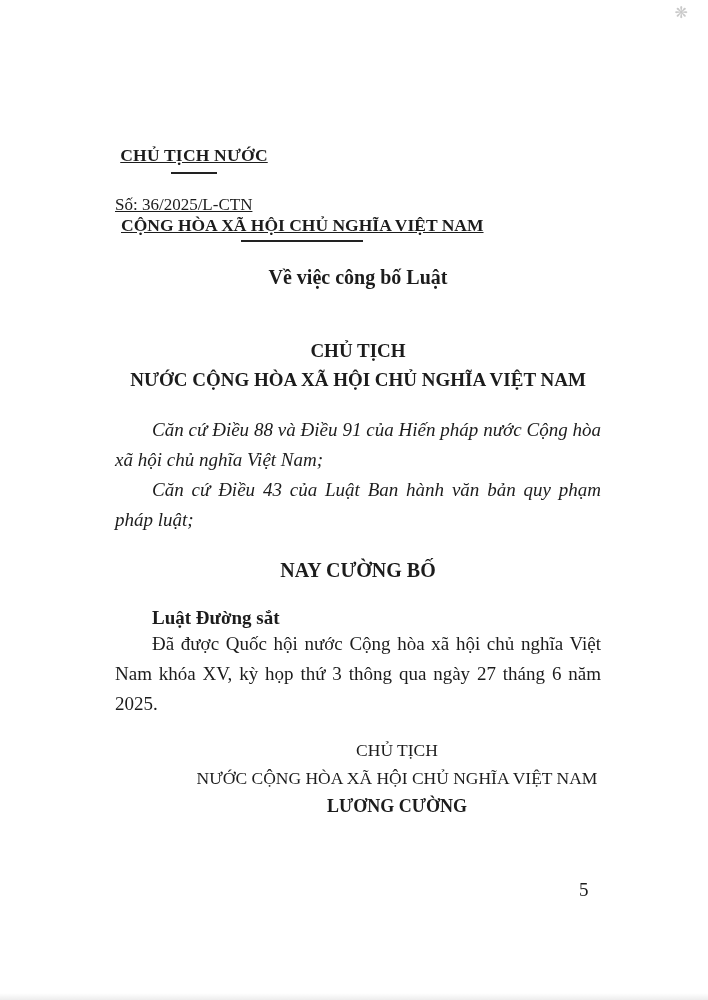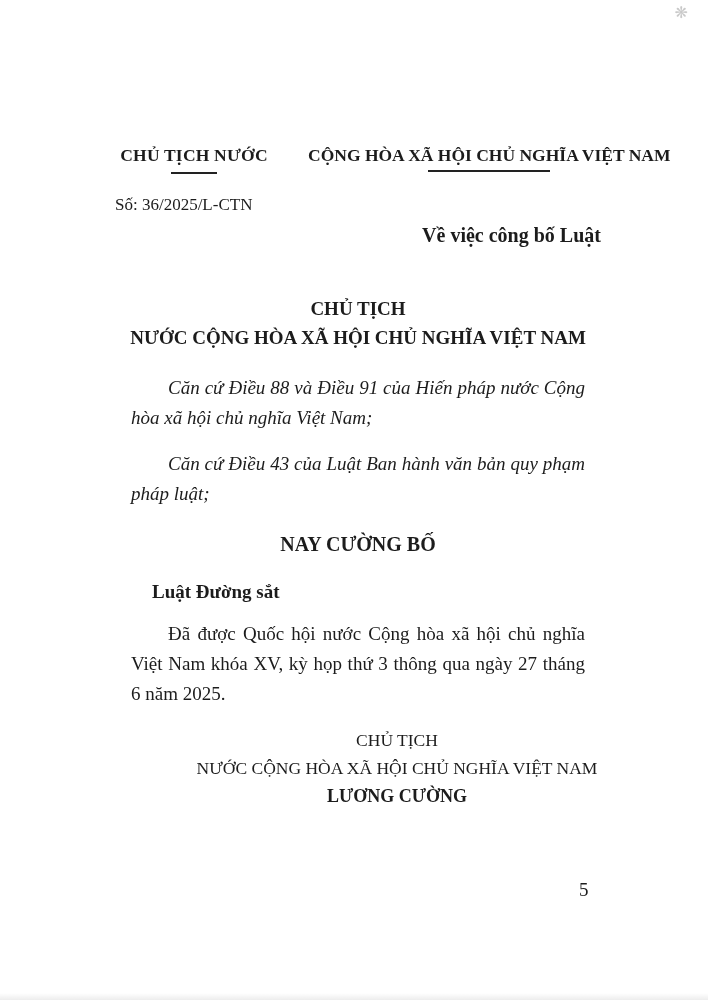--- a/index.html
+++ b/index.html
@@ -35,21 +35,23 @@
   }
   .content {
     position: absolute;
     left: 115px;
     top: 145px;
     width: 486px;
   }
   
   .hdr {
     display: flex;
+    flex-direction: column;
     align-items: flex-start;
+    text-decoration: underline;
   }
   .hdr-left {
     width: 158px;
     flex: 0 0 auto;
     text-align: center;
   }
   .hdr-issuer {
     font-weight: bold;
     font-size: 17.5px;
     letter-spacing: 0.2px;
@@ -63,21 +65,20 @@
   }
   .hdr-docnum {
     margin-top: 21px;
     font-size: 17px;
     text-align: left;
     white-space: nowrap;
   }
   .hdr-right {
     flex: 1 1 auto;
     padding-left: 6px;
-    margin-left: 29px;
   }
   .hdr-national {
     font-weight: bold;
     font-size: 17.5px;
     white-space: nowrap;
   }
   .hdr-motto {
     font-weight: bold;
     font-size: 18px;
     margin-top: 7px;
@@ -97,38 +98,38 @@
   }
   
   .doc-title {
     margin-top: 51px;
     text-align: center;
     font-weight: bold;
     font-size: 22px;
     letter-spacing: 0.5px;
   }
   .doc-subtitle {
-    margin-top: 9px;
-    text-align: right;
+    margin-top: 24px;
+    text-align: center;
     font-weight: bold;
     font-size: 20px;
   }
   .authority {
     margin-top: 47px;
     text-align: center;
     font-weight: bold;
     font-size: 19px;
     line-height: 29px;
   }
   
   .body-text {
     margin-top: 21px;
   }
   .body-text p {
-    margin: 16px;
+    margin: 0;
     font-size: 19px;
     line-height: 30px;
     text-align: justify;
     text-indent: 37px;
   }
   .basis {
     font-style: italic;
   }
   .announce-heading {
     margin-top: 24px;

